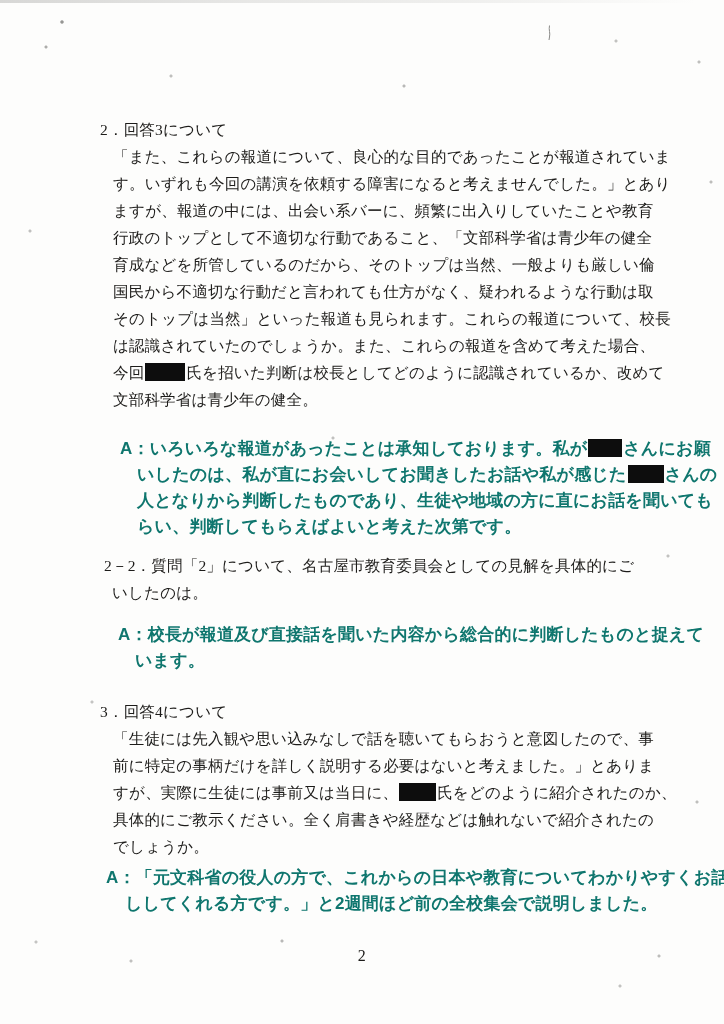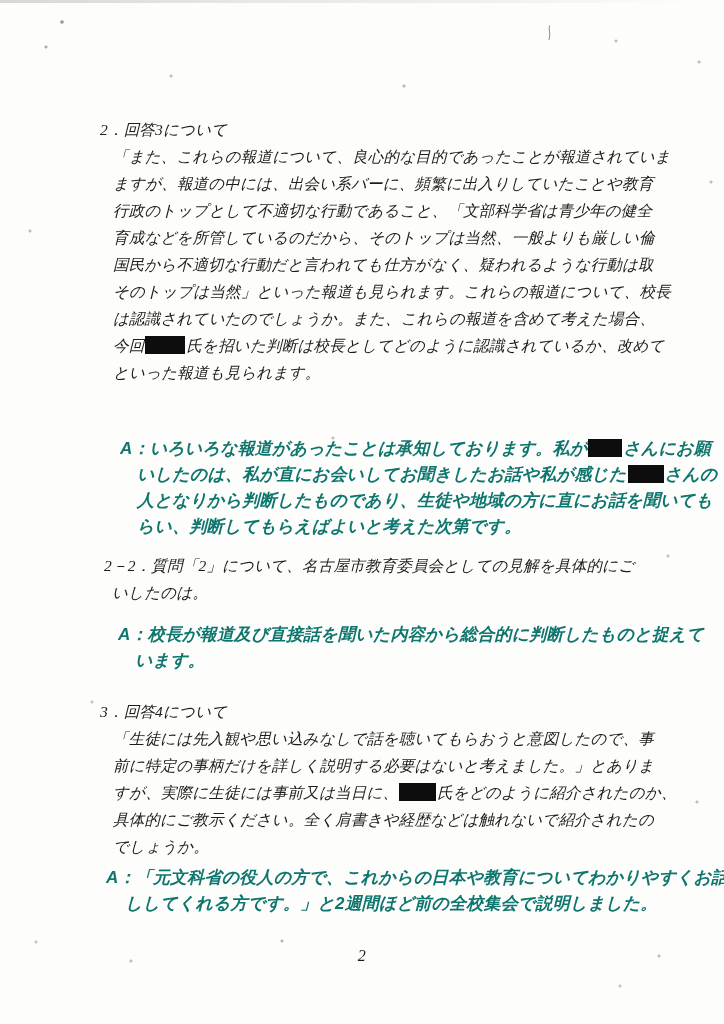--- a/index.html
+++ b/index.html
@@ -34,21 +34,21 @@
       radial-gradient(circle at 668px 556px,#b4b4b2 0 1px,rgba(0,0,0,0) 2px),
       radial-gradient(circle at 92px 702px,#b6b6b4 0 1px,rgba(0,0,0,0) 2px),
       radial-gradient(circle at 697px 802px,#b0b0ae 0 1px,rgba(0,0,0,0) 2px),
       radial-gradient(circle at 282px 941px,#a8a8a6 0 1px,rgba(0,0,0,0) 2px),
       radial-gradient(circle at 131px 961px,#b2b2b0 0 1px,rgba(0,0,0,0) 2px),
       radial-gradient(circle at 36px 942px,#b6b6b4 0 1px,rgba(0,0,0,0) 2px),
       radial-gradient(circle at 659px 956px,#aeaeac 0 1px,rgba(0,0,0,0) 2px),
       radial-gradient(circle at 620px 986px,#b4b4b2 0 1px,rgba(0,0,0,0) 2px);
   }
   .pen-mark{position:absolute;left:546px;top:25px;}
-  .block{position:absolute;font-style:italic;}
+  .block{position:absolute;}
   .q{font-size:15.5px;line-height:27px;letter-spacing:.2px;}
   .ans{
     font-family:"Liberation Sans","DejaVu Sans",sans-serif;
     font-weight:700;font-size:17px;line-height:26px;letter-spacing:.2px;color:#0f766e;
   }
   .line{white-space:nowrap;}
   
   .hang17 .line{margin-left:17px;} .hang17 .line:first-child{margin-left:0;}
   .hang12 .line{margin-left:12px;} .hang12 .line:first-child{margin-left:4px;}
   .hang22 .line{margin-left:22px;} .hang22 .line:first-child{margin-left:3px;}
@@ -71,28 +71,29 @@
 <div class="page">
   <div class="edge-top"></div>
   <div class="speckles"></div>
   <svg class="pen-mark" width="8" height="16" viewBox="0 0 8 16">
     <path d="M3.5,0.5 C2.5,5 4.5,8 3.5,12 M3.5,12 L3,15" stroke="#8a8a88" stroke-width="1" fill="none"></path>
   </svg>
 
   <div class="block q" id="s2h">2．回答3について</div>
   <div class="block q" id="s2b">
     <div class="line">「また、これらの報道について、良心的な目的であったことが報道されていま</div>
+    <div class="line">す。いずれも今回の講演を依頼する障害になると考えませんでした。」とあり</div>
     <div class="line">ますが、報道の中には、出会い系バーに、頻繁に出入りしていたことや教育</div>
     <div class="line">行政のトップとして不適切な行動であること、「文部科学省は青少年の健全</div>
     <div class="line">育成などを所管しているのだから、そのトップは当然、一般よりも厳しい倫</div>
     <div class="line">国民から不適切な行動だと言われても仕方がなく、疑われるような行動は取</div>
     <div class="line">そのトップは当然」といった報道も見られます。これらの報道について、校長</div>
     <div class="line">は認識されていたのでしょうか。また、これらの報道を含めて考えた場合、</div>
     <div class="line"><span>今回</span><span class="redact w40"></span><span>氏を招いた判断は校長としてどのように認識されているか、改めて</span></div>
-    <div class="line">といった報道も見られます。</div>
+    <div class="line">文部科学省は青少年の健全。</div>
   </div>
 
   <div class="block ans hang17" id="a1">
     <div class="line"><span>A：いろいろな報道があったことは承知しております。私が</span><span class="redact w34"></span><span>さんにお願</span></div>
     <div class="line"><span>いしたのは、私が直にお会いしてお聞きしたお話や私が感じた</span><span class="redact w36"></span><span>さんの</span></div>
     <div class="line">人となりから判断したものであり、生徒や地域の方に直にお話を聞いても</div>
     <div class="line">らい、判断してもらえばよいと考えた次第です。</div>
   </div>
 
   <div class="block q hang12" id="q22">

